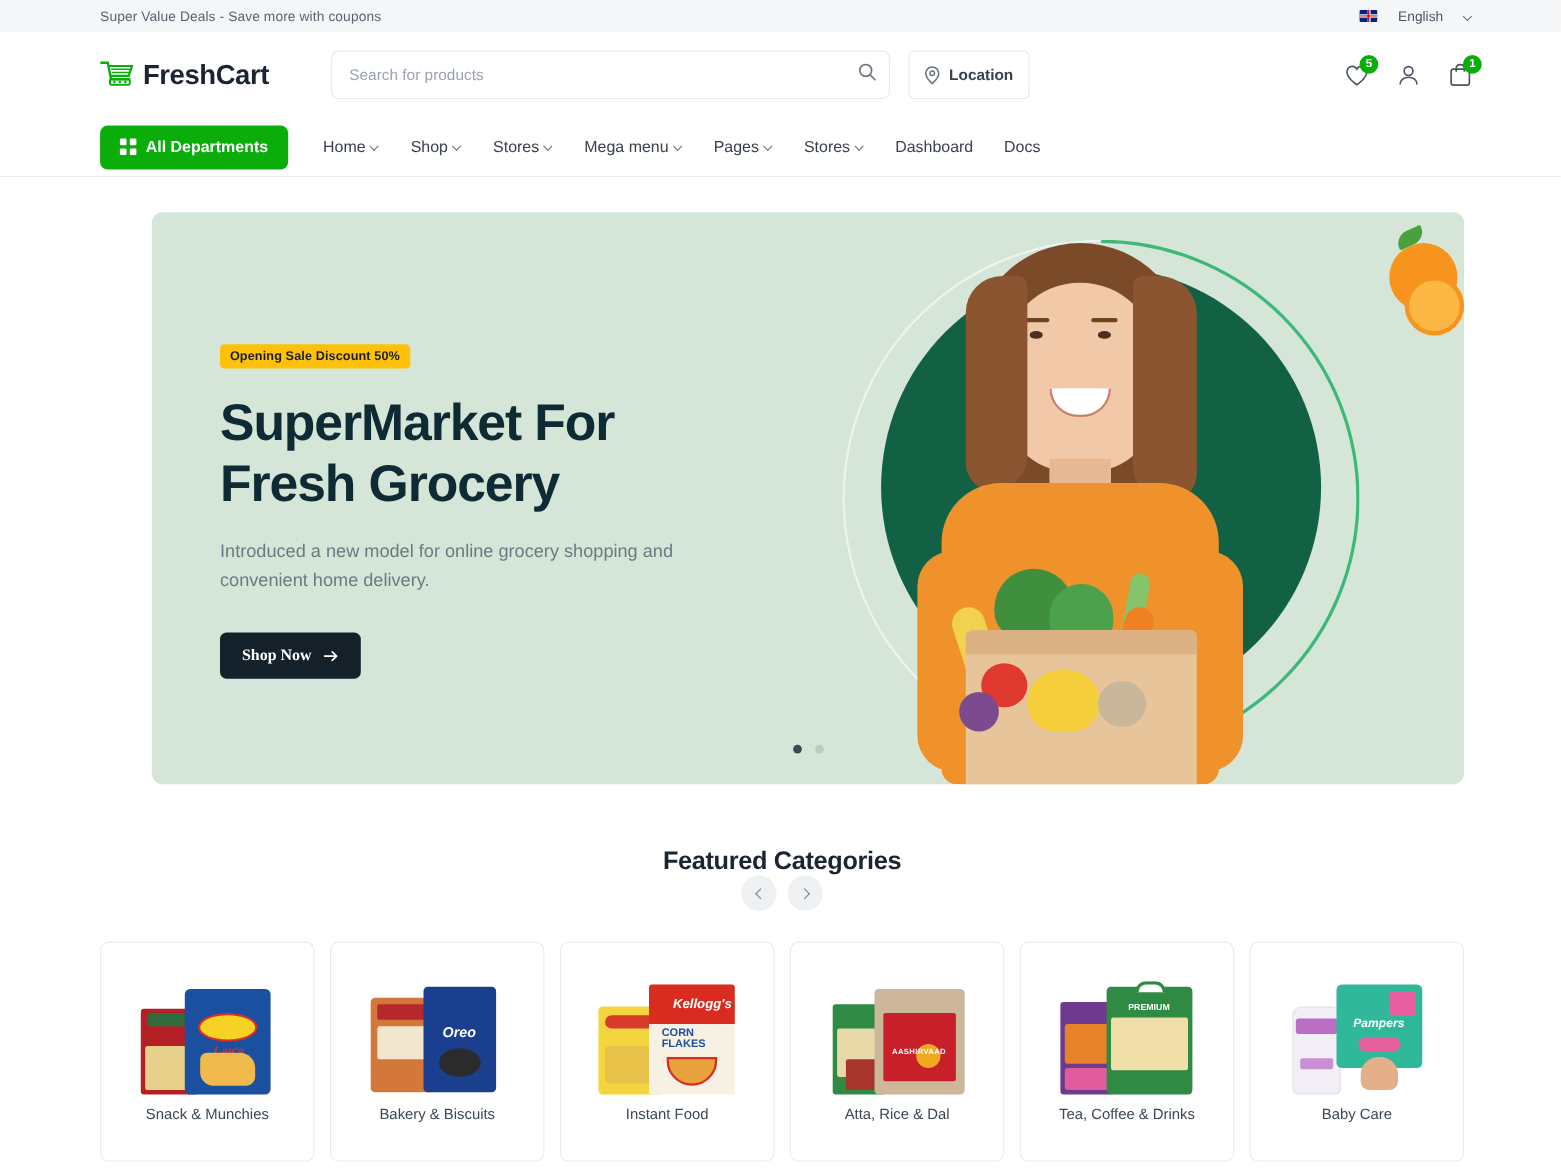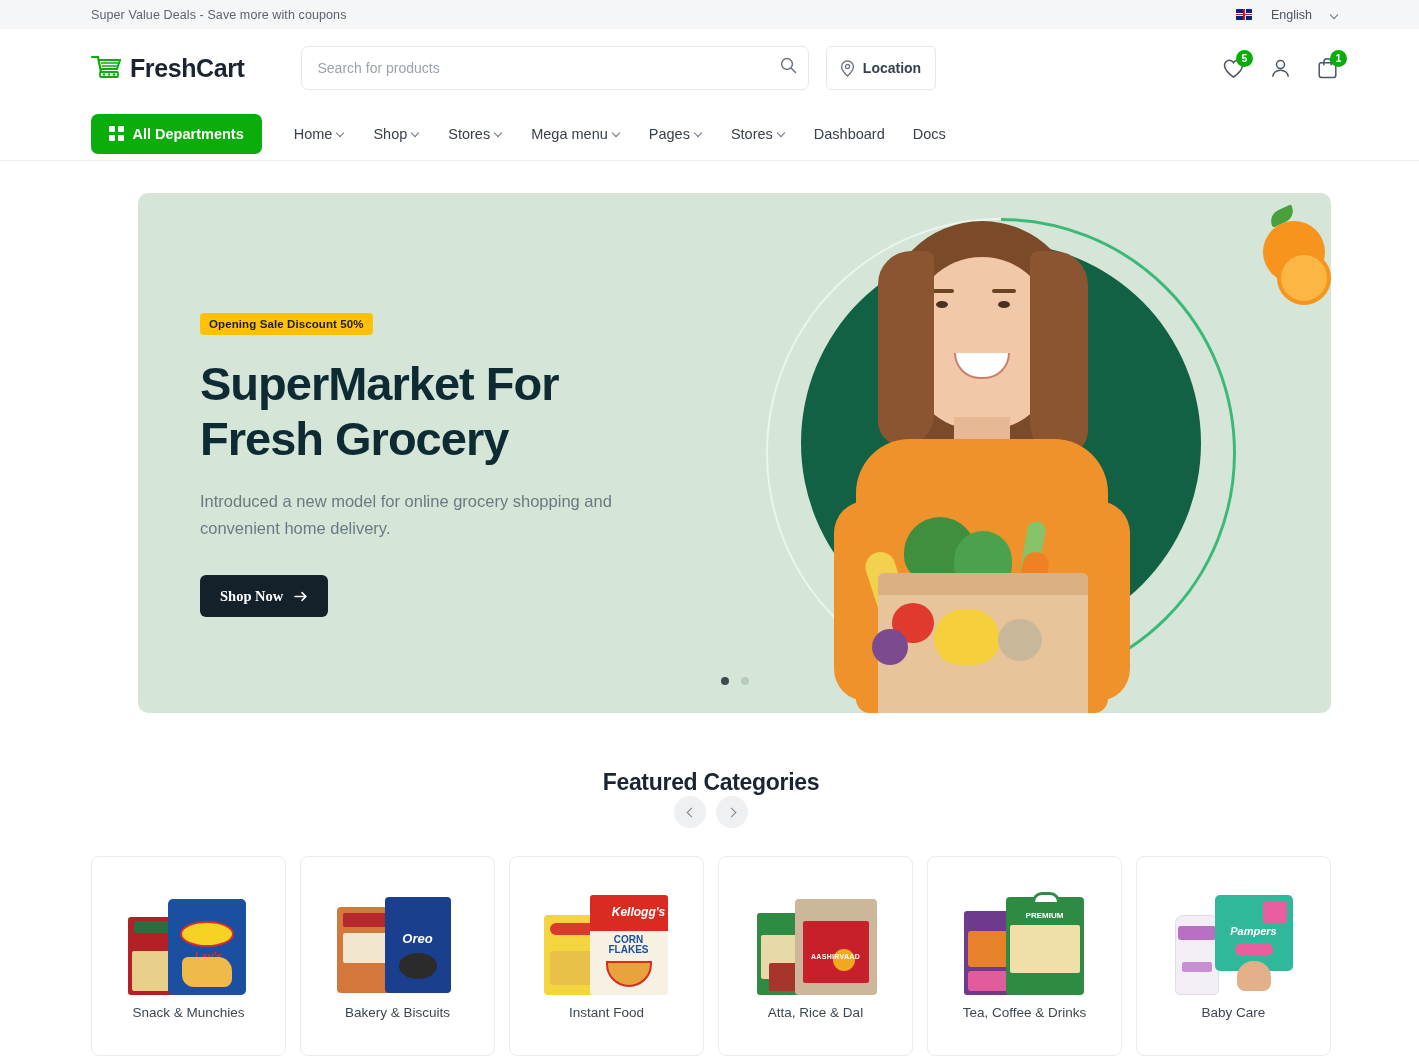--- a/index.html
+++ b/index.html
@@ -289,21 +289,21 @@
   .b-oreo { left: 52px; top: 4px; width: 66px; height: 96px; background: #1b3f8f; border-radius: 4px; }
   .b-oreo-txt { position: absolute; left: 0; top: 34px; width: 66px; text-align: center; font-size: 13px; font-weight: 700; color: #fff; font-style: italic; }
   .b-oreo-c { position: absolute; left: 14px; top: 56px; width: 38px; height: 26px; background: #2b2b2b; border-radius: 50%; }
   .b-oats { left: 4px; top: 14px; width: 58px; height: 86px; background: #d4773a; border-radius: 4px; }
   .b-oats-w { position: absolute; left: 6px; top: 26px; width: 46px; height: 30px; background: #f3e6cf; border-radius: 2px; }
   .b-oats-r { position: absolute; left: 6px; top: 6px; width: 46px; height: 14px; background: #b5282e; border-radius: 2px; }
   
   .i-kell { left: 48px; top: 2px; width: 78px; height: 100px; background: #f7f1e4; border-radius: 3px; }
   .i-kell-top { position: absolute; left: 0; top: 0; width: 78px; height: 36px; background: #d92b1f; border-radius: 3px 3px 0 0; }
   .i-kell-txt { position: absolute; left: 0; top: 10px; width: 98px; text-align: center; font-size: 12px; font-weight: 700; color: #fff; font-style: italic; }
-  .i-kell-cf { position: absolute; left: 0; top: 40px; width: 78px; text-align: center; font-size: 10px; font-weight: 700; color: #1b4fa0; line-height: 1.05; }
+  .i-kell-cf { position: absolute; left: 12px; top: 40px; width: 78px; text-align: left; font-size: 10px; font-weight: 700; color: #1b4fa0; line-height: 1.05; }
   .i-kell-bowl { position: absolute; left: 16px; top: 66px; width: 46px; height: 26px; background: #e8a33d; border-radius: 0 0 24px 24px; border: 2px solid #d92b1f; }
   .i-maggi { left: 2px; top: 22px; width: 58px; height: 80px; background: #f3d53f; border-radius: 4px; }
   .i-maggi-r { position: absolute; left: 6px; top: 8px; width: 46px; height: 12px; background: #d93b2b; border-radius: 8px; }
   .i-maggi-n { position: absolute; left: 6px; top: 36px; width: 46px; height: 34px; background: #e8c148; border-radius: 4px; }
   
   .t-rice { left: 46px; top: 4px; width: 78px; height: 98px; background: #2f8b43; border-radius: 4px; }
   .t-rice-h { position: absolute; left: 26px; top: -5px; width: 28px; height: 10px; border: 3px solid #2f8b43; border-bottom: none; border-radius: 10px 10px 0 0; background: #fff; }
   .t-rice-w { position: absolute; left: 4px; top: 28px; width: 70px; height: 48px; background: #f0dfa8; border-radius: 2px; }
   .t-rice-t { position: absolute; left: 0; top: 14px; width: 78px; text-align: center; font-size: 8px; font-weight: 700; color: #fff; }
   .t-bourn { left: 4px; top: 18px; width: 48px; height: 84px; background: #6d3a8e; border-radius: 3px; }

